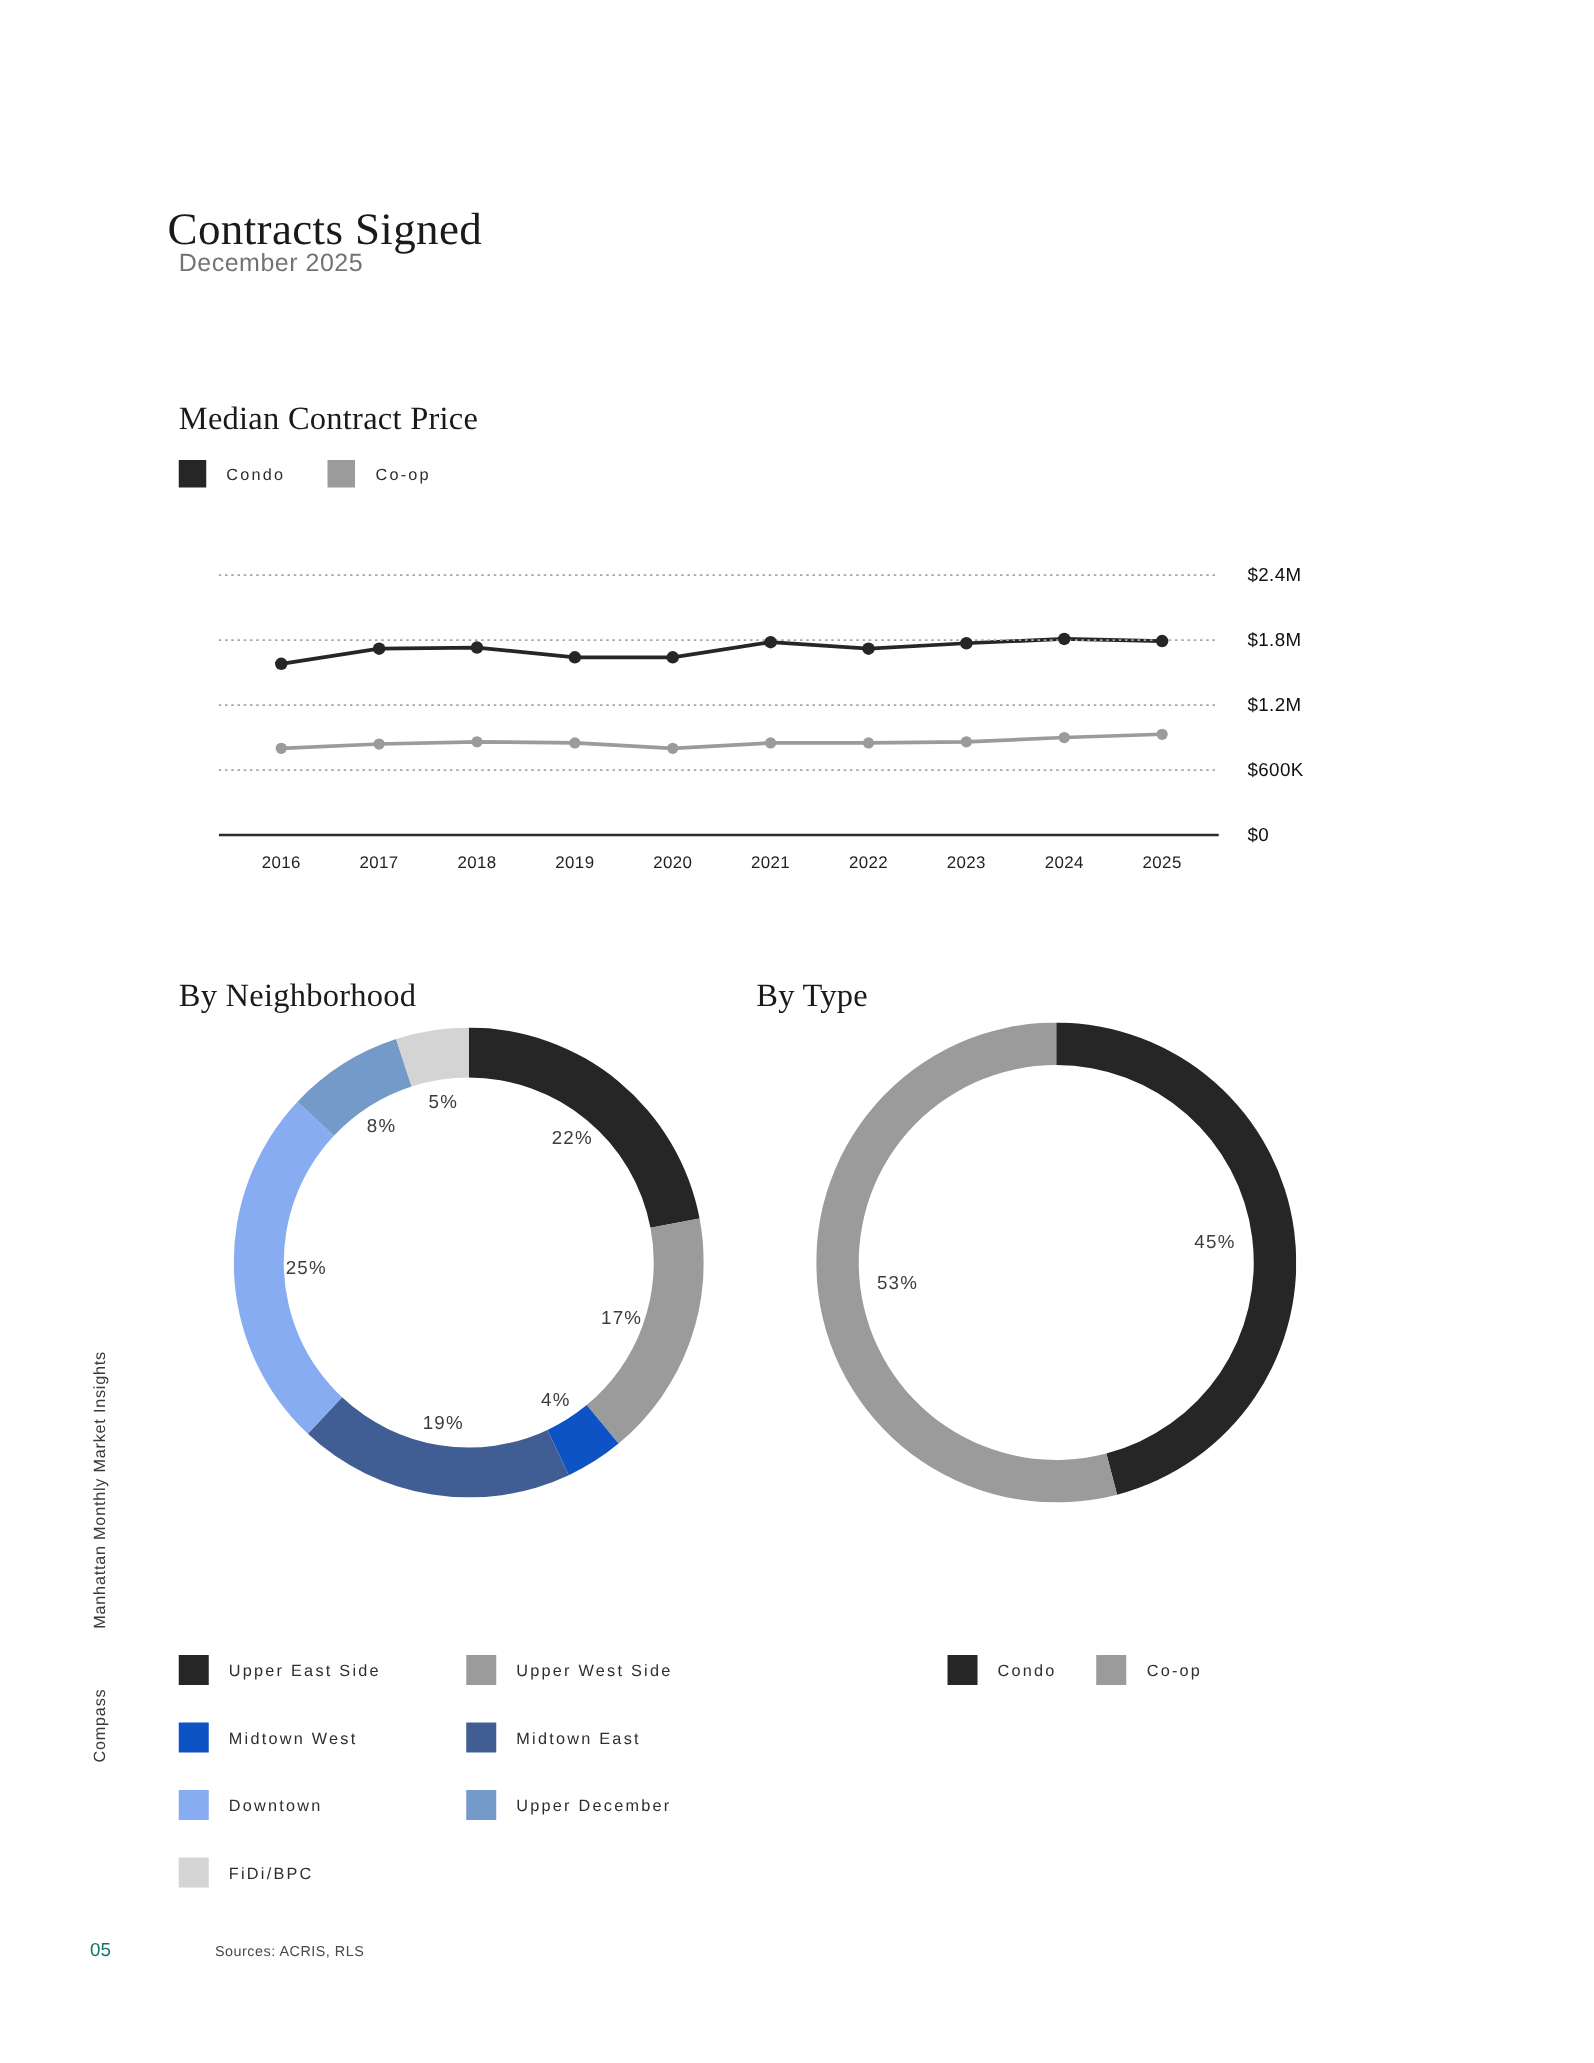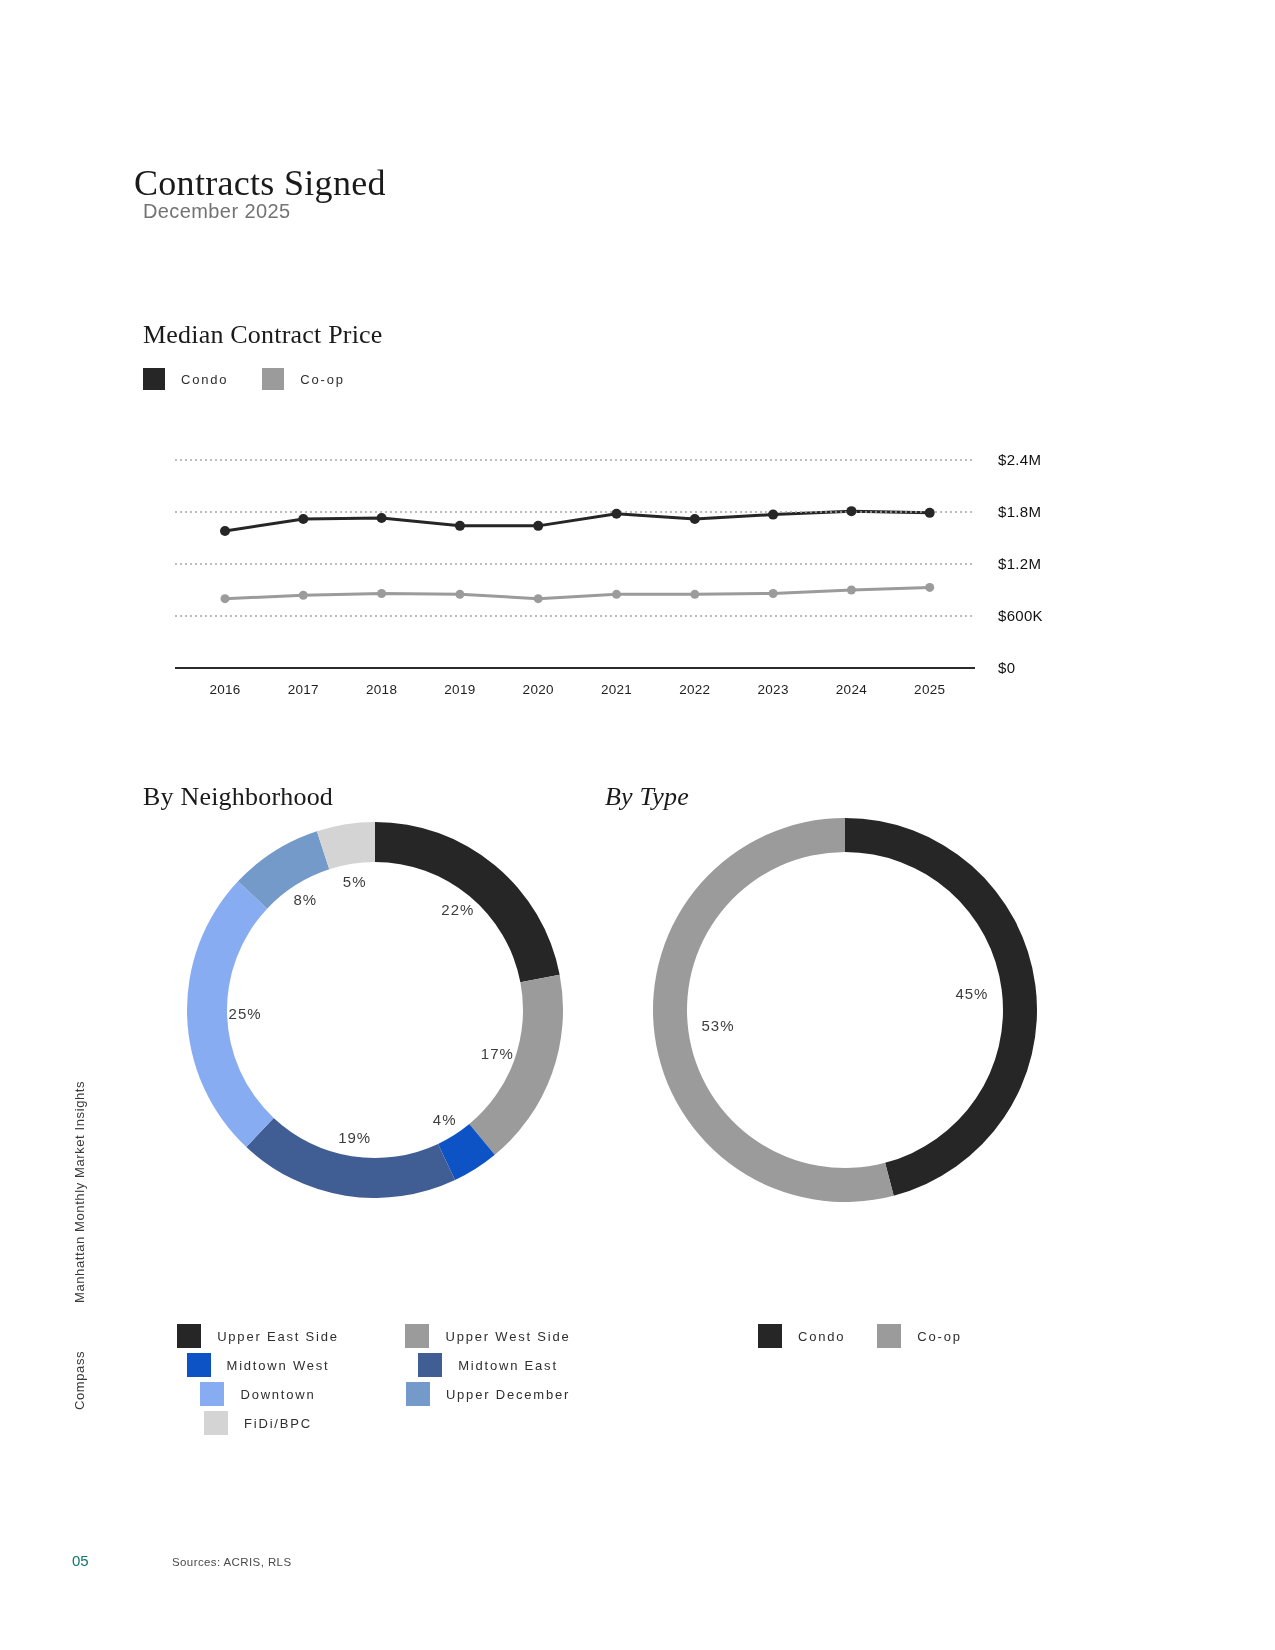--- a/index.html
+++ b/index.html
@@ -3,28 +3,28 @@
 <meta charset="utf-8">
 <style>
   html,body{margin:0;padding:0;background:#ffffff;}
   body{width:1275px;height:1650px;position:relative;font-family:"Liberation Sans","DejaVu Sans",sans-serif;color:#1a1a1a;overflow:hidden;}
   .serif{font-family:"Liberation Serif","DejaVu Serif",serif;}
   #page-title{position:absolute;left:134px;top:138px;font-size:36px;font-weight:500;letter-spacing:.3px;}
   #page-subtitle{position:absolute;left:143px;top:200px;font-size:20px;color:#737373;letter-spacing:.4px;}
   .section-title{position:absolute;font-size:26px;font-weight:500;letter-spacing:.2px;margin-top:20px;}
   #line-section-title{left:143px;top:300px;}
   #neigh-title{left:143px;top:762px;}
-  #type-title{left:605px;top:762px;font-style:italic;}
+  #type-title{left:605px;top:762px;}
   .legend{position:absolute;display:flex;gap:34px;}
   #line-legend{left:143px;top:368px;}
   #type-legend{left:758px;top:1324px;gap:32px;}
-  .legend-item{display:flex;align-items:center;gap:16px;justify-content:center;}
+  .legend-item{display:flex;align-items:center;gap:16px;}
   .swatch{width:22px;height:22px;flex:0 0 auto;}
   .legend-label{font-size:13px;letter-spacing:1.8px;color:#2e2e2e;}
-  #neigh-legend{position:absolute;left:143px;top:1324px;display:grid;grid-template-columns:230px 230px;row-gap:5px;}
+  #neigh-legend{position:absolute;left:143px;top:1324px;display:grid;grid-template-columns:230px 230px;row-gap:30px;}
   #neigh-legend .swatch{width:24px;height:24px;}
   #line-chart{position:absolute;left:175px;top:428px;}
   #donut-neighborhood{position:absolute;left:187px;top:822px;}
   #donut-type{position:absolute;left:653px;top:818px;}
   .grid-line{stroke:#a6a6a6;stroke-width:1.4;stroke-dasharray:2 3;fill:none;}
   .axis-line{stroke:#2b2b2b;stroke-width:2;}
   .ytick{font-size:15px;fill:#111;letter-spacing:.3px;}
   .xtick{font-size:13.5px;fill:#1f1f1f;text-anchor:middle;letter-spacing:.3px;}
   .pct-label{font-size:15px;fill:#3d3d3d;letter-spacing:1px;text-anchor:middle;}
   .vertical-label{position:absolute;left:72px;writing-mode:vertical-rl;transform:rotate(180deg);font-size:13px;letter-spacing:.6px;color:#3a3a3a;white-space:nowrap;}

